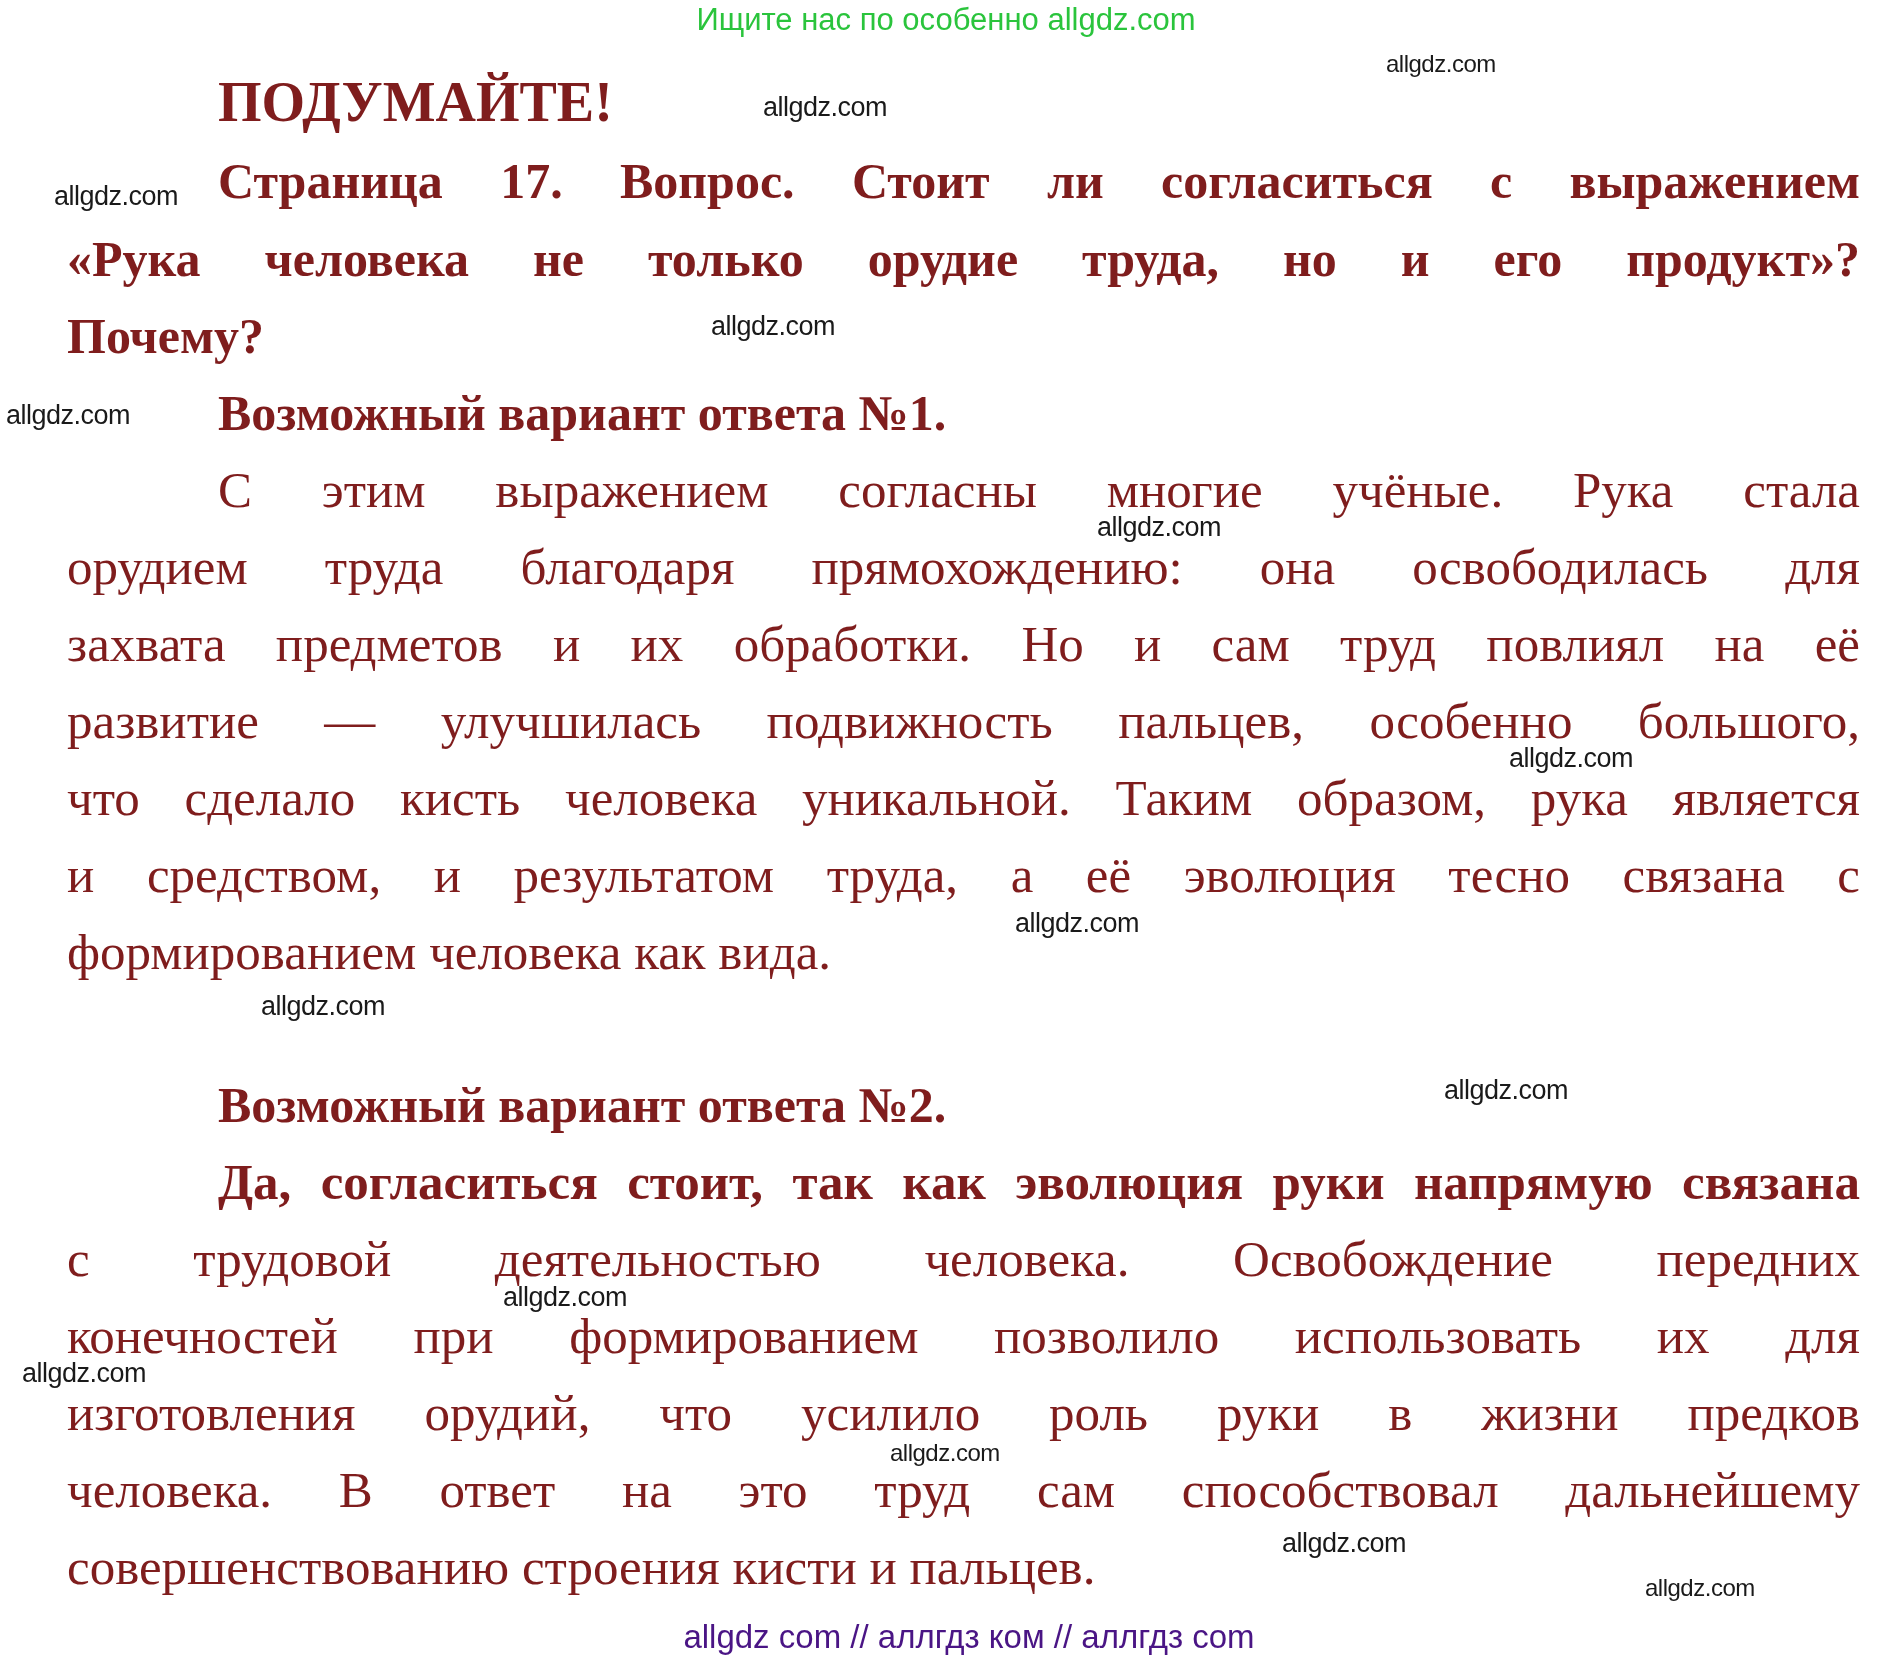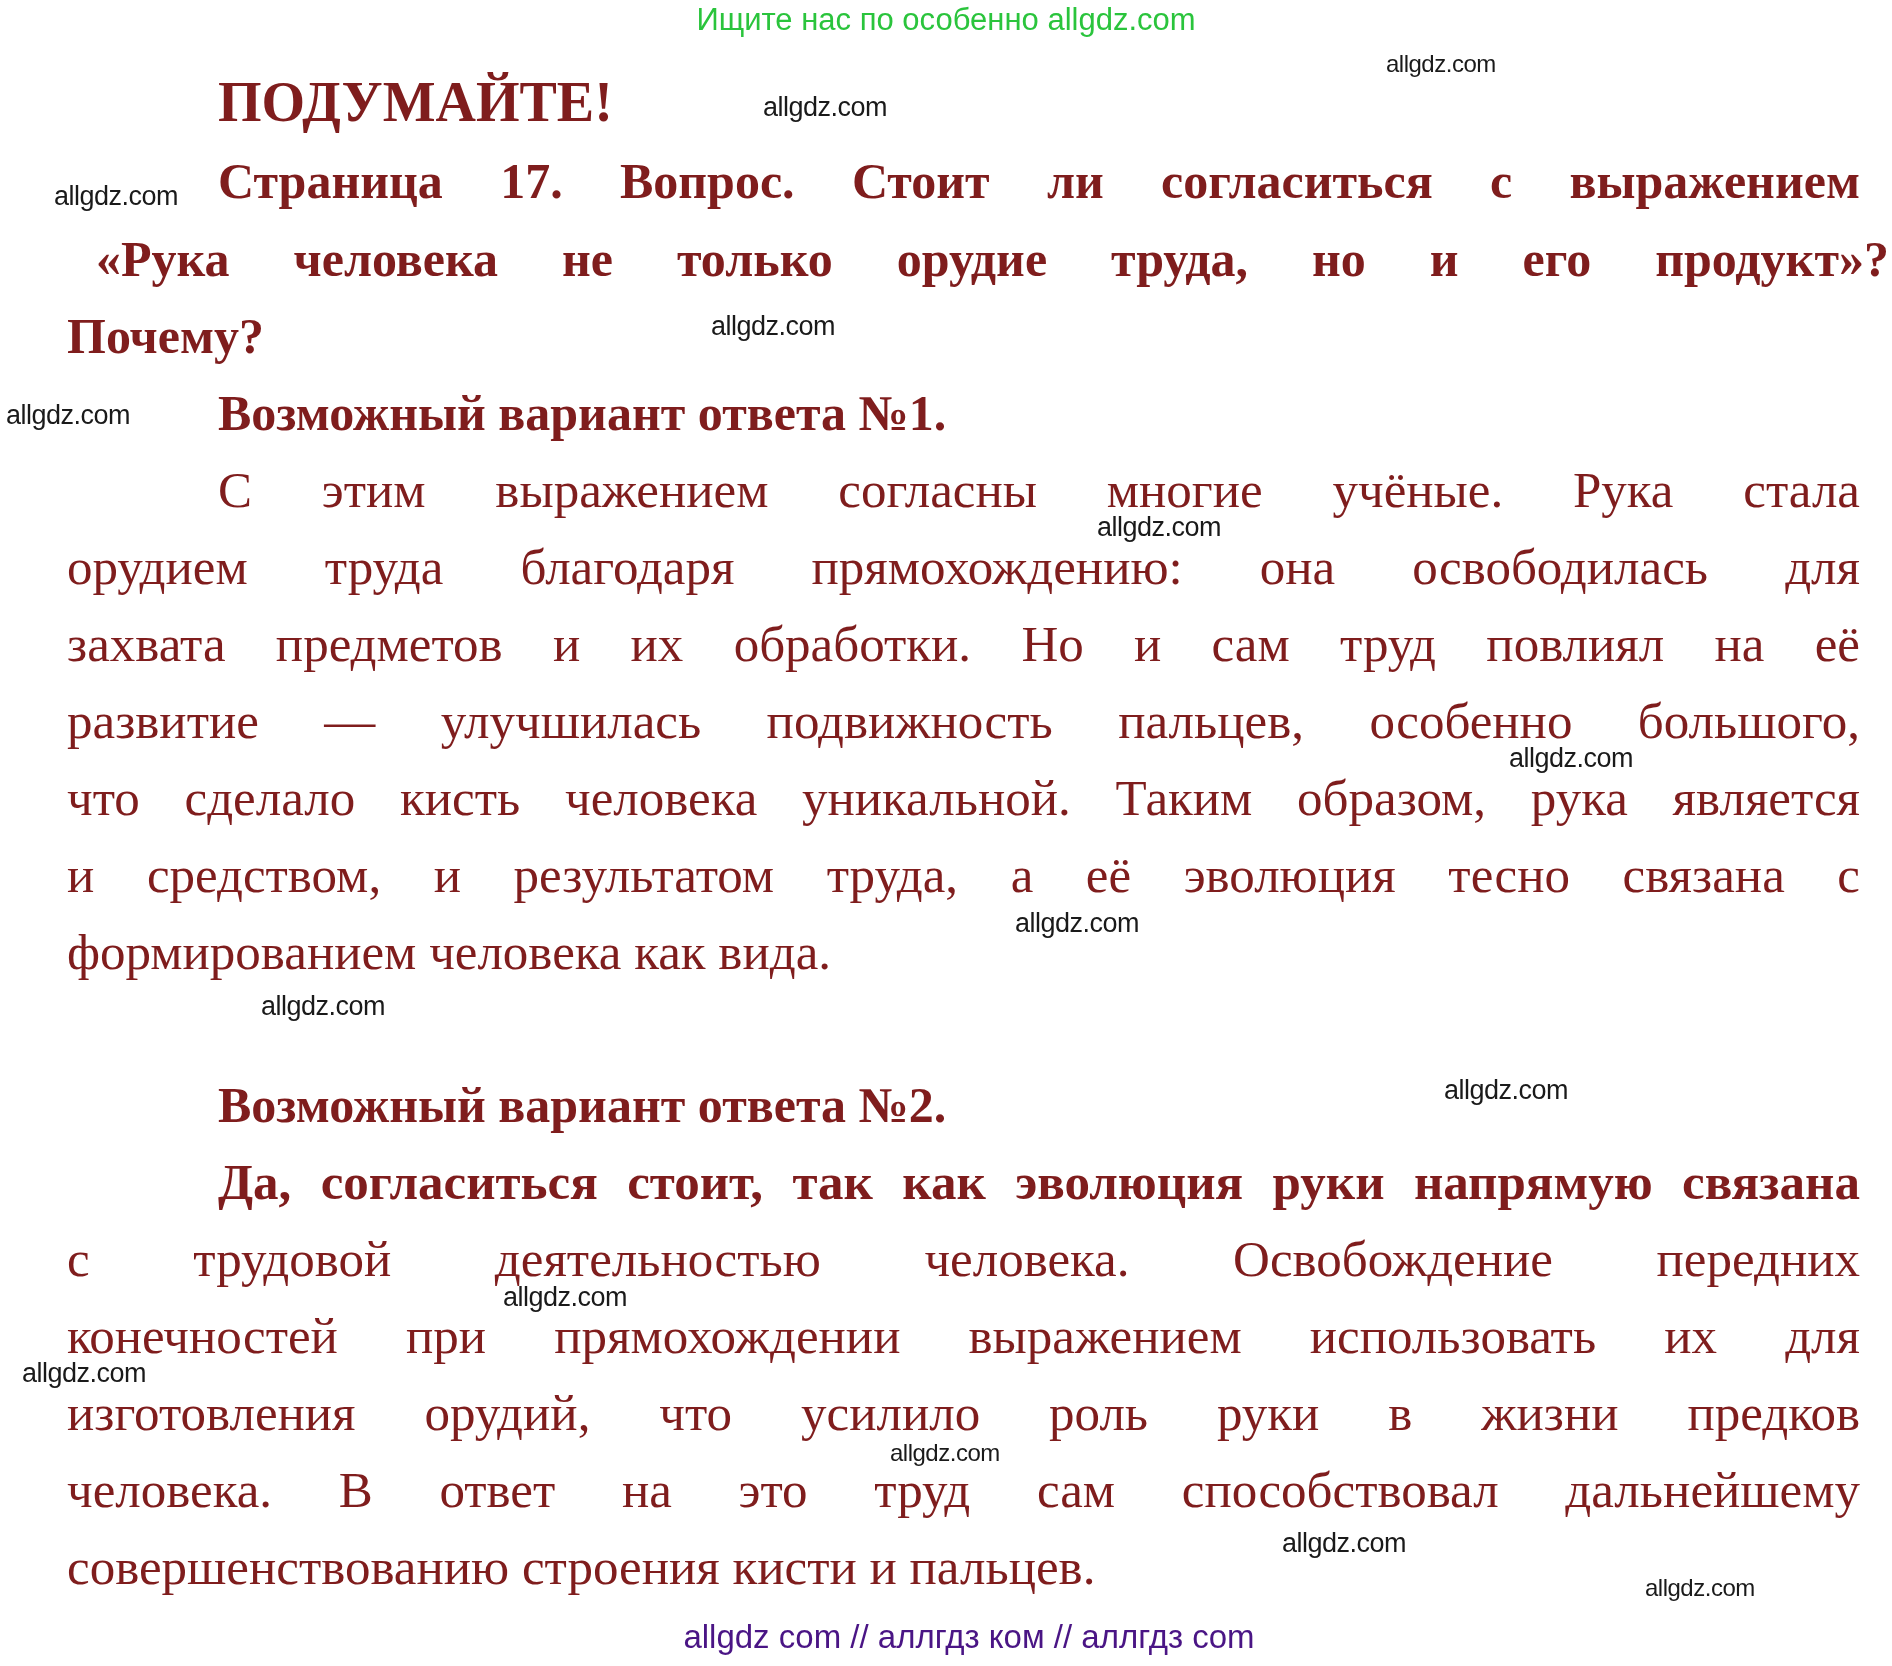--- a/index.html
+++ b/index.html
@@ -35,33 +35,33 @@
 <div class="abs wm" style="left:1444px;top:1075px;">allgdz.com</div>
 <div class="abs wm" style="left:503px;top:1282px;">allgdz.com</div>
 <div class="abs wm" style="left:22px;top:1358px;">allgdz.com</div>
 <div class="abs wm wm-small" style="left:890px;top:1439px;">allgdz.com</div>
 <div class="abs wm" style="left:1282px;top:1528px;">allgdz.com</div>
 <div class="abs wm wm-small" style="left:1645px;top:1574px;">allgdz.com</div>
 
 <div class="abs serif title">ПОДУМАЙТЕ!</div>
 
 <div class="abs serif qline" style="left:218px;width:1642px;top:152px;">Страница 17. Вопрос. Стоит ли согласиться с выражением</div>
-<div class="abs serif qline" style="top:230px;margin-left:29px;">«Рука человека не только орудие труда, но и его продукт»?</div>
+<div class="abs serif qline" style="top:230px;">«Рука человека не только орудие труда, но и его продукт»?</div>
 <div class="abs serif qline qlast" style="top:307px;">Почему?</div>
 
 <div class="abs serif heading" style="top:384px;">Возможный вариант ответа №1.</div>
 <div class="abs serif pline indent" style="top:461px;">С этим выражением согласны многие учёные. Рука стала</div>
 <div class="abs serif pline" style="top:538px;">орудием труда благодаря прямохождению: она освободилась для</div>
 <div class="abs serif pline" style="top:615px;">захвата предметов и их обработки. Но и сам труд повлиял на её</div>
 <div class="abs serif pline" style="top:692px;">развитие — улучшилась подвижность пальцев, особенно большого,</div>
 <div class="abs serif pline" style="top:769px;">что сделало кисть человека уникальной. Таким образом, рука является</div>
 <div class="abs serif pline" style="top:846px;">и средством, и результатом труда, а её эволюция тесно связана с</div>
 <div class="abs serif pline last" style="top:923px;">формированием человека как вида.</div>
 
 <div class="abs serif heading" style="top:1076px;">Возможный вариант ответа №2.</div>
 <div class="abs serif pline indent" style="top:1153px;font-weight:bold;">Да, согласиться стоит, так как эволюция руки напрямую связана</div>
 <div class="abs serif pline" style="top:1230px;">с трудовой деятельностью человека. Освобождение передних</div>
-<div class="abs serif pline" style="top:1307px;">конечностей при прямохождении выражением использовать их для</div>
+<div class="abs serif pline" style="top:1307px;">конечностей при формированием позволило использовать их для</div>
 <div class="abs serif pline" style="top:1384px;">изготовления орудий, что усилило роль руки в жизни предков</div>
 <div class="abs serif pline" style="top:1461px;">человека. В ответ на это труд сам способствовал дальнейшему</div>
 <div class="abs serif pline last" style="top:1538px;">совершенствованию строения кисти и пальцев.</div>
 
 <div class="abs footer">allgdz com  //  аллгдз ком  //  аллгдз com</div>
 
 </body></html>

